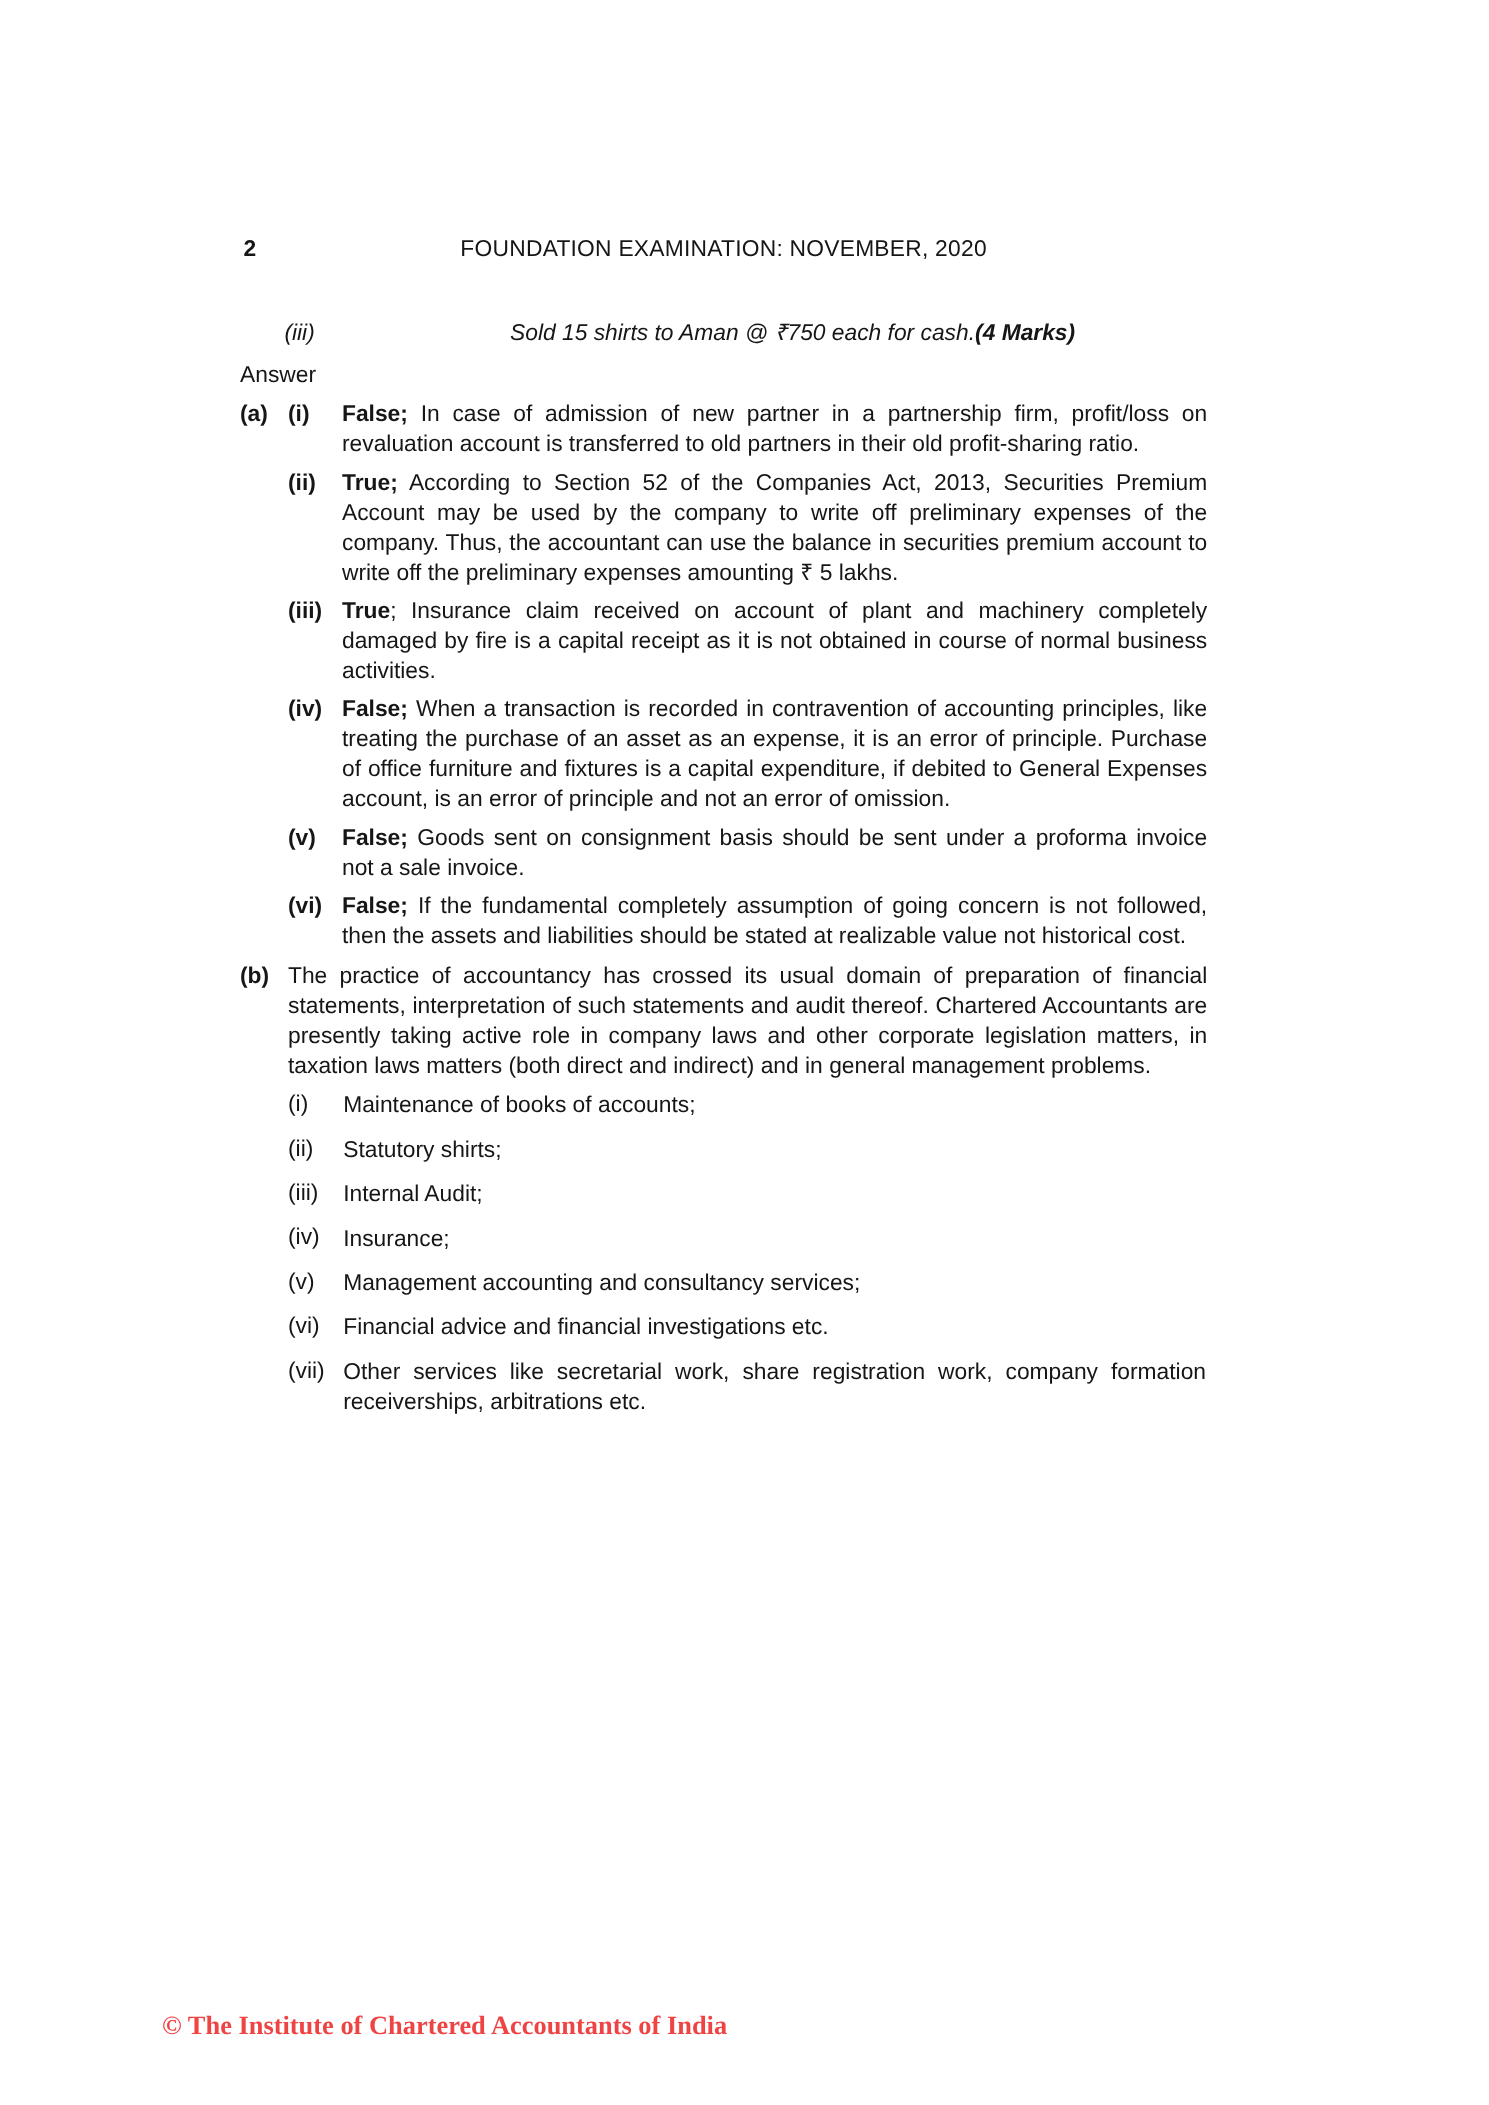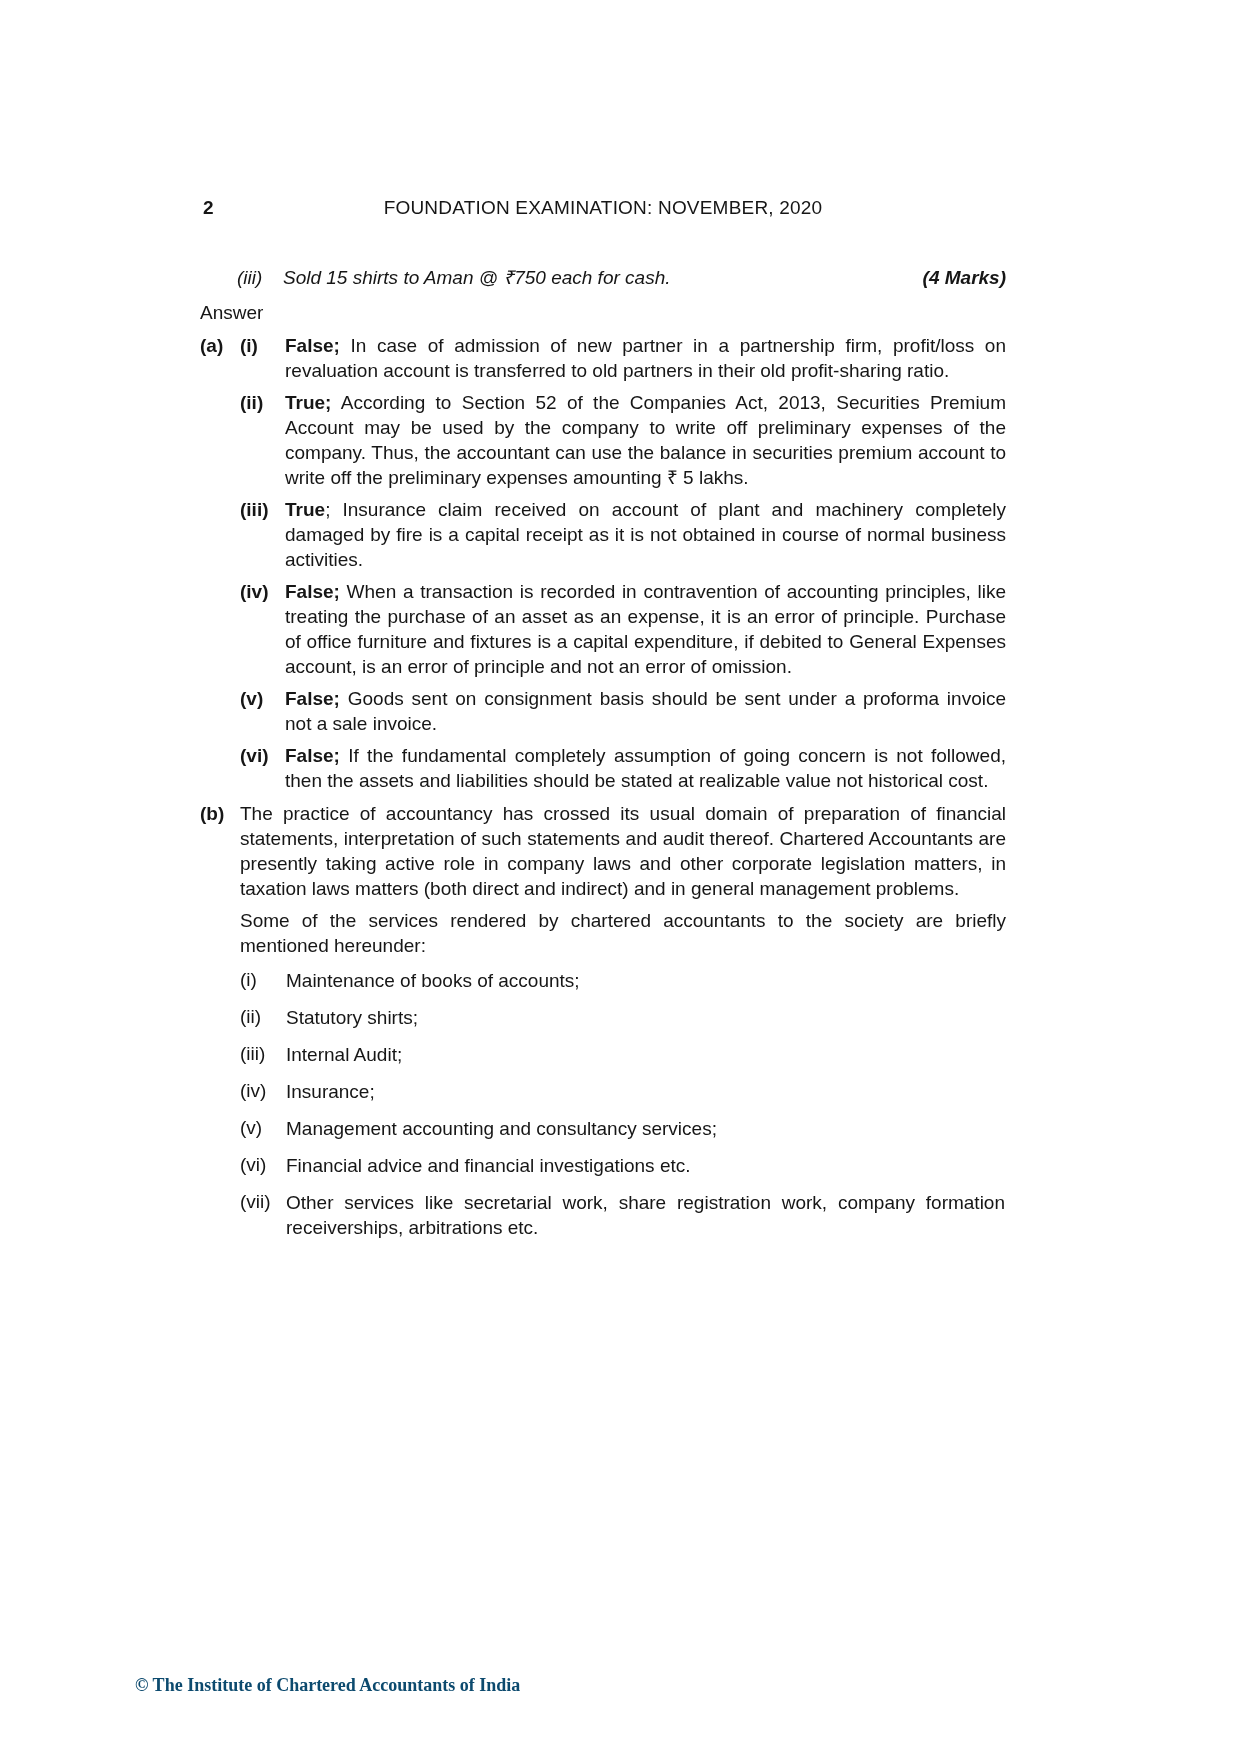--- a/index.html
+++ b/index.html
@@ -20,21 +20,21 @@
     font-size: 19px;
     line-height: 25px;
   }
   
   .header-row { position: relative; text-align: center; }
   .page-num { position: absolute; left: 3px; top: 0; font-weight: bold; }
   .header-title { font-weight: normal; letter-spacing: 0.2px; }
   
   .q-row { margin-top: 45px; display: flex; }
   .q-label { flex: 0 0 40px; font-style: italic; padding-left: 37px; box-sizing: content-box; flex-basis: 46px; margin-left: 37px; padding-left: 0; }
-  .q-body { flex: 1; display: flex; justify-content: space-between; font-style: italic; }
+  .q-body { flex: 1; display: flex; justify-content: center; font-style: italic; margin-left: 32px; }
   .q-marks { font-weight: bold; white-space: nowrap; }
   
   .answer-heading { margin-top: 10px; font-weight: normal; }
   
   .part { display: flex; }
   .part-a { margin-top: 8px; }
   .part-b { margin-top: 1px; }
   .part-label { flex: 0 0 40px; font-weight: bold; }
   .part-body { flex: 1; min-width: 0; }
   
@@ -49,22 +49,22 @@
   .svc-item { display: flex; margin-bottom: 10px; }
   .svc-label { flex: 0 0 45px; }
   .svc-text { flex: 1; margin: 1px; text-align: justify; }
   
   .footer {
     position: absolute;
     left: 135px;
     top: 1675px;
     font-family: "Liberation Serif", serif;
     font-weight: bold;
-    font-size: 18px;
-    color: #0c4a6e;
+    font-size: 22px;
+    color: #ef4444;
   }
 </style>
 </head>
 <body>
 
 <div class="page">
   <div class="content">
 
     <div class="header-row">
       <span class="page-num">2</span>
@@ -116,21 +116,20 @@
         </div>
 
       </div>
     </div>
 
     <div class="part part-b">
       <span class="part-label">(b)</span>
       <div class="part-body">
 
         <p class="b-para">The practice of accountancy has crossed its usual domain of preparation of financial statements, interpretation of such statements and audit thereof. Chartered Accountants are presently taking active role in company laws and other corporate legislation matters, in taxation laws matters (both direct and indirect) and in general management problems.</p>
-        <p class="b-para b-para2">Some of the services rendered by chartered accountants to the society are briefly mentioned hereunder:</p>
 
         <div class="svc-item">
           <span class="svc-label">(i)</span>
           <p class="svc-text">Maintenance of books of accounts;</p>
         </div>
 
         <div class="svc-item">
           <span class="svc-label">(ii)</span>
           <p class="svc-text">Statutory shirts;</p>
         </div>

